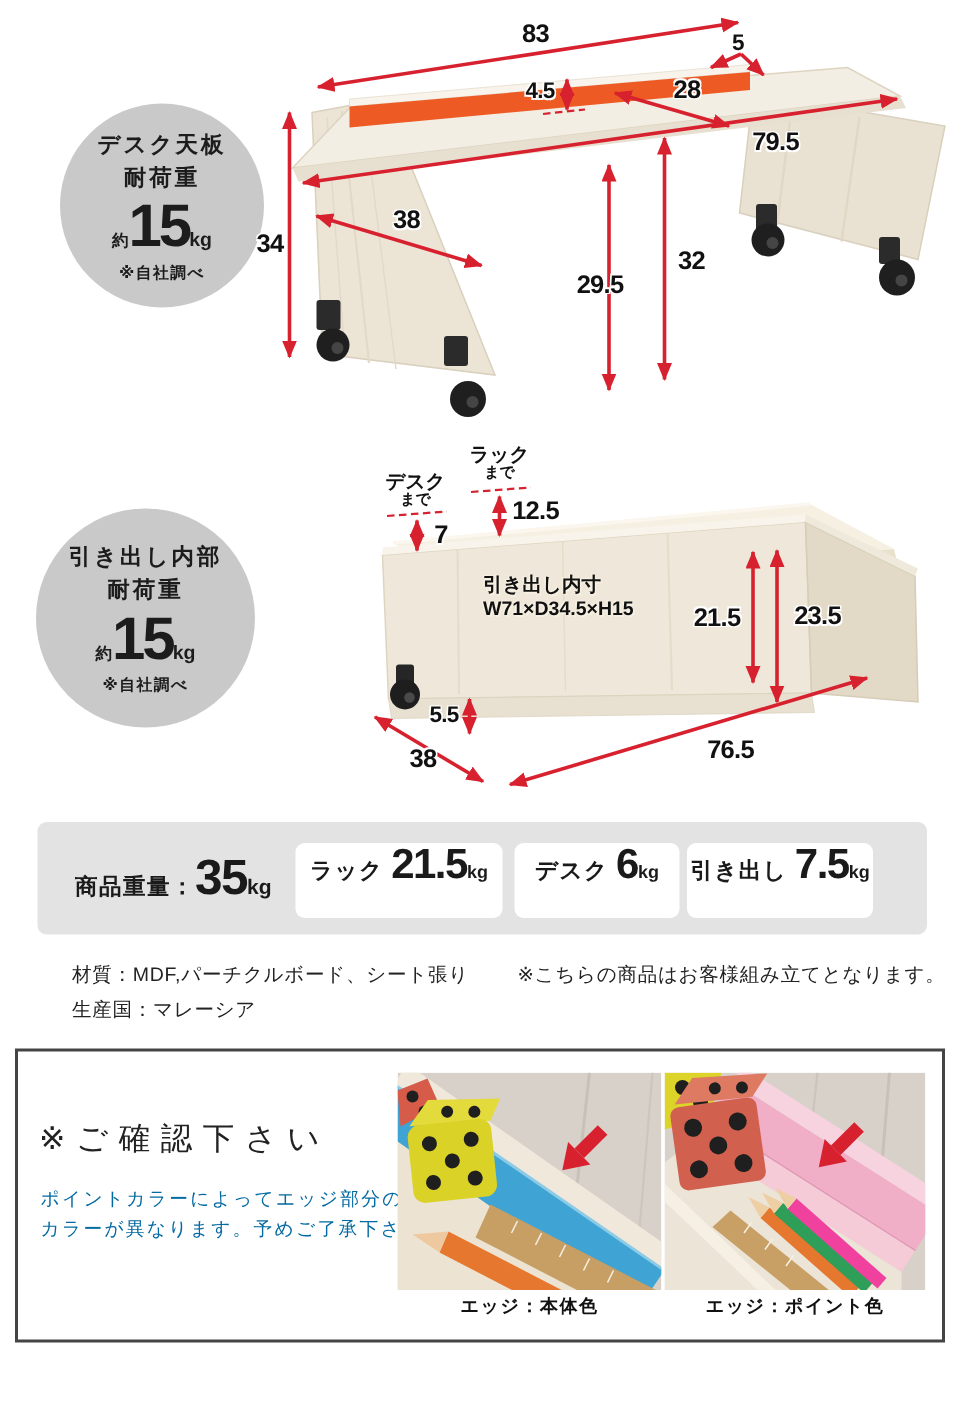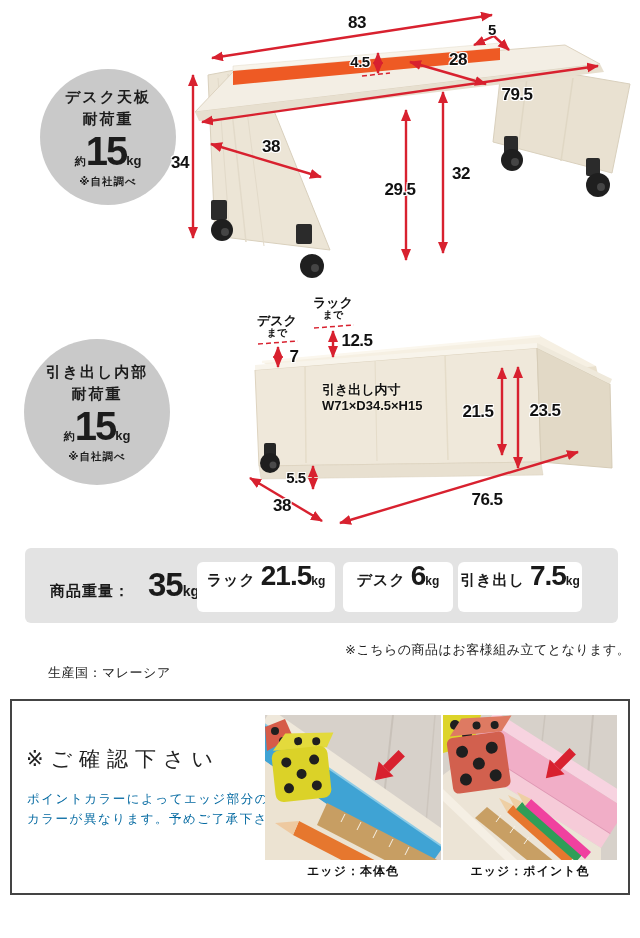--- a/index.html
+++ b/index.html
@@ -25,21 +25,21 @@
   .b-unit{font-size:13px;font-weight:700;}
   .b-note{font-size:10.5px;font-weight:700;letter-spacing:1px;margin-top:4px;}
   
   .inner-size{position:absolute;font-weight:700;font-size:13px;line-height:16px;color:#111;
        text-shadow:-1px -1px 0 #f6f0e3,1px 1px 0 #f6f0e3;}
   .inner-size span{display:block;}
   
   .wbar{position:absolute;background:#e3e3e3;border-radius:6px;}
   .wtotal{position:absolute;display:flex;align-items:baseline;font-weight:700;}
   .wt-label{font-size:15px;letter-spacing:1px;}
-  .wt-val{font-size:33px;letter-spacing:-1px;line-height:33px;margin-left:18px;}
+  .wt-val{font-size:33px;letter-spacing:-1px;line-height:33px;}
   .wt-unit{font-size:14px;}
   .pill{position:absolute;background:#fff;border-radius:6px;display:flex;align-items:baseline;
         justify-content:center;font-weight:700;}
   .p-name{font-size:15px;letter-spacing:1px;}
   .p-val{font-size:28px;letter-spacing:-1px;line-height:28px;margin-left:5px;}
   .p-unit{font-size:12px;}
   .info-line{position:absolute;font-size:13px;letter-spacing:0.5px;color:#222;}
   
   .notice{position:absolute;border:2px solid #444;background:#fff;}
   .n-title{position:absolute;font-size:21px;letter-spacing:7px;color:#222;}
@@ -208,20 +208,21 @@
     <span class="p-name">デスク</span>
     <span class="p-val">6</span>
     <span class="p-unit">kg</span>
   </div>
   <div class="pill" style="left:458px;top:562px;width:124px;height:50px;">
     <span class="p-name">引き出し</span>
     <span class="p-val">7.5</span>
     <span class="p-unit">kg</span>
   </div>
 
+  <div class="info-line" style="left:48px;top:641px;">材質：MDF,パーチクルボード、シート張り</div>
   <div class="info-line" style="left:345px;top:641px;">※こちらの商品はお客様組み立てとなります。</div>
   <div class="info-line" style="left:48px;top:664px;">生産国：マレーシア</div>
 
   <div class="notice" style="left:10px;top:699px;width:616px;height:192px;"></div>
   <div class="n-title" style="left:26px;top:745px;">※ご確認下さい</div>
   <div class="n-para" style="left:27px;top:789px;">
     <span>ポイントカラーによってエッジ部分の</span>
     <span>カラーが異なります。予めご了承下さい。</span>
   </div>
 

